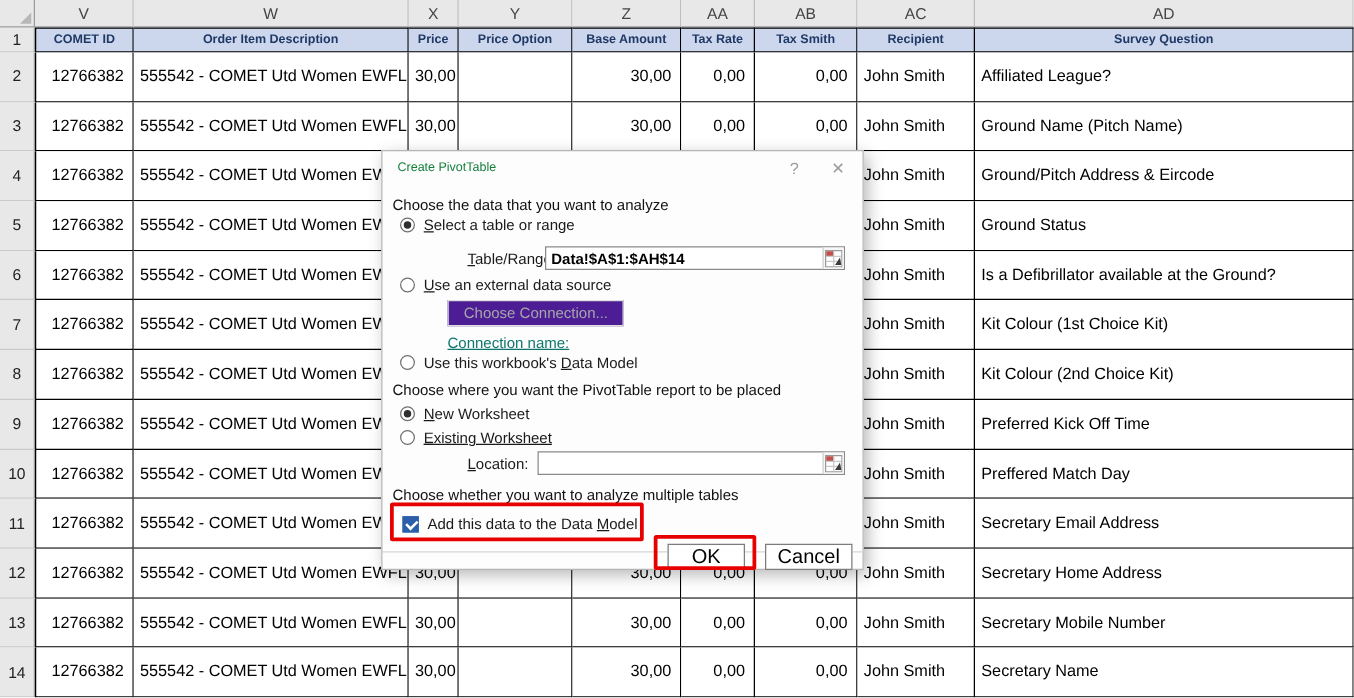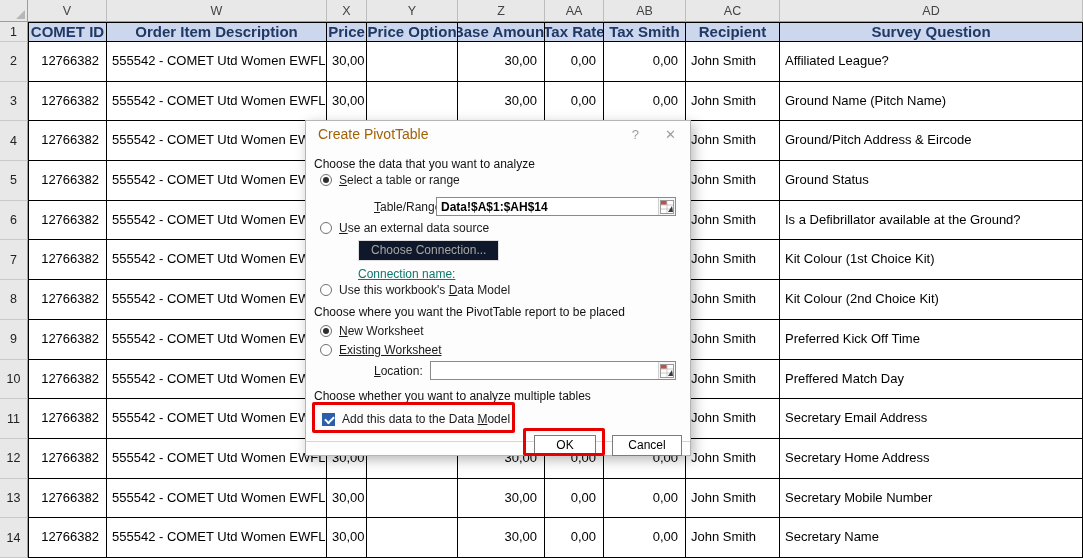--- a/index.html
+++ b/index.html
@@ -28,21 +28,21 @@
     display:flex; align-items:center; justify-content:center;
     border-right:1px solid #bdbdbd; border-bottom:1px solid #9d9d9d;
   }
   .rownum {
     background:#e8e8e8; color:#222; font-size:12.5px;
     display:flex; align-items:center; justify-content:center;
     border-right:1px solid #9d9d9d; border-bottom:1px solid #c9c9c9;
   }
   .th {
     background:var(--header-fill,#ccd7ee); color:var(--header-text,#1F3864);
-    font-weight:bold; font-size:15px; text-align:center; line-height:18px;
+    font-weight:bold; font-size:10px; text-align:center; line-height:18px;
     display:flex; align-items:center; justify-content:center;
     border-top:1px solid #000; border-right:1px solid #000; border-bottom:1px solid #000;
     overflow:hidden; white-space:nowrap;
   }
   .cell {
     background:#fff; color:#000; font-size:13px;
     line-height:38.5px; padding:0 5px;
     border-right:1px solid #000; border-bottom:1px solid #000;
     overflow:hidden; white-space:nowrap;
   }
@@ -50,21 +50,21 @@
   .num { text-align:right; padding-right:7px; }
 
   
   .dialog {
     position:absolute; left:305px; top:120px; width:386px; height:336px;
     background:#fdfdfd; border:1px solid #b5b5b5;
     box-shadow:3px 4px 12px rgba(0,0,0,.28);
     z-index:10; font-size:12px; color:#1a1a1a;
   }
   .titlebar { position:absolute; left:0; right:0; top:0; height:26px; display:flex; align-items:center; padding:0 14px 0 12px; }
-  .dtitle { color:#a16207; font-size:14px; }
+  .dtitle { color:#15803d; font-size:10px; }
   .tbicons { margin-left:auto; display:flex; gap:26px; color:#9d9d9d; font-size:13px; }
   .tbicon { cursor:default; }
 
   .drow { position:absolute; white-space:nowrap; }
   .sec { left:8px; color:#111; }
   .s1 { top:36px; } .s2 { top:184px; } .s3 { top:268px; }
 
   .radio { display:flex; align-items:center; gap:7px; left:14px; }
   .r1 { top:52px; } .r2 { top:100px; } .r3 { top:162px; } .r4 { top:203px; } .r5 { top:222px;text-decoration:underline; }
   .rb { width:12px; height:12px; border:1px solid #707070; border-radius:50%; background:#fff; position:relative; flex:none; }
@@ -85,36 +85,36 @@
   .row-loc .tbox { left:124px; width:246px; }
   .tval { flex:1; overflow:hidden; font-size:12px; color:#000;font-weight:bold; }
   .range-icon {
     margin-left:auto; width:17px; height:17px; flex:none;
     display:flex; align-items:center; justify-content:center;
     border-left:1px solid #cfcfcf; background:#f7f7f7; cursor:pointer;
   }
 
   .btn-conn {
     position:absolute; left:52px; top:119px; height:21px; padding:0 12px;
-    background:#0f172a; border:1px solid #dedede; color:#a6a6a6;
+    background:#4c1d95; border:1px solid #dedede; color:#a6a6a6;
     font-size:12px; line-height:19px;
   }
   .conn-name { left:52px; top:146px; color:#0f766e;text-decoration:underline; }
 
   .row-cb { left:16px; top:291px; display:flex; align-items:center; gap:7px; }
   .cb { width:13px; height:13px; background:#2b5faa; border:1px solid #2b5faa; position:relative; flex:none; }
   .cb.checked::after {
     content:""; position:absolute; left:2px; top:2px; width:7px; height:4px;
     border-left:2px solid #fff; border-bottom:2px solid #fff; transform:rotate(-45deg);
   }
 
   .sep { position:absolute; left:0; right:0; top:320px; border-top:1px solid #d6d6d6; }
   .btn {
     position:absolute; height:21px; background:#fff; border:1px solid #7c7c7c;
-    font-size:12px; text-align:center; line-height:19px; z-index:2; cursor:pointer;
+    font-size:16px; text-align:center; line-height:19px; z-index:2; cursor:pointer;
   }
   .btn-ok { left:228px; top:314px; width:62px; }
   .btn-cancel { left:306px; top:314px; width:70px; }
 
   
   .hl { position:absolute; border:3px solid var(--annotation,#e60000); border-radius:2px; z-index:20; pointer-events:none; }
   .hl-cb { left:312px; top:402px; width:203px; height:31px; }
   .hl-ok { left:523px; top:428px; width:82px; height:28px; }
 </style>
 </head>

